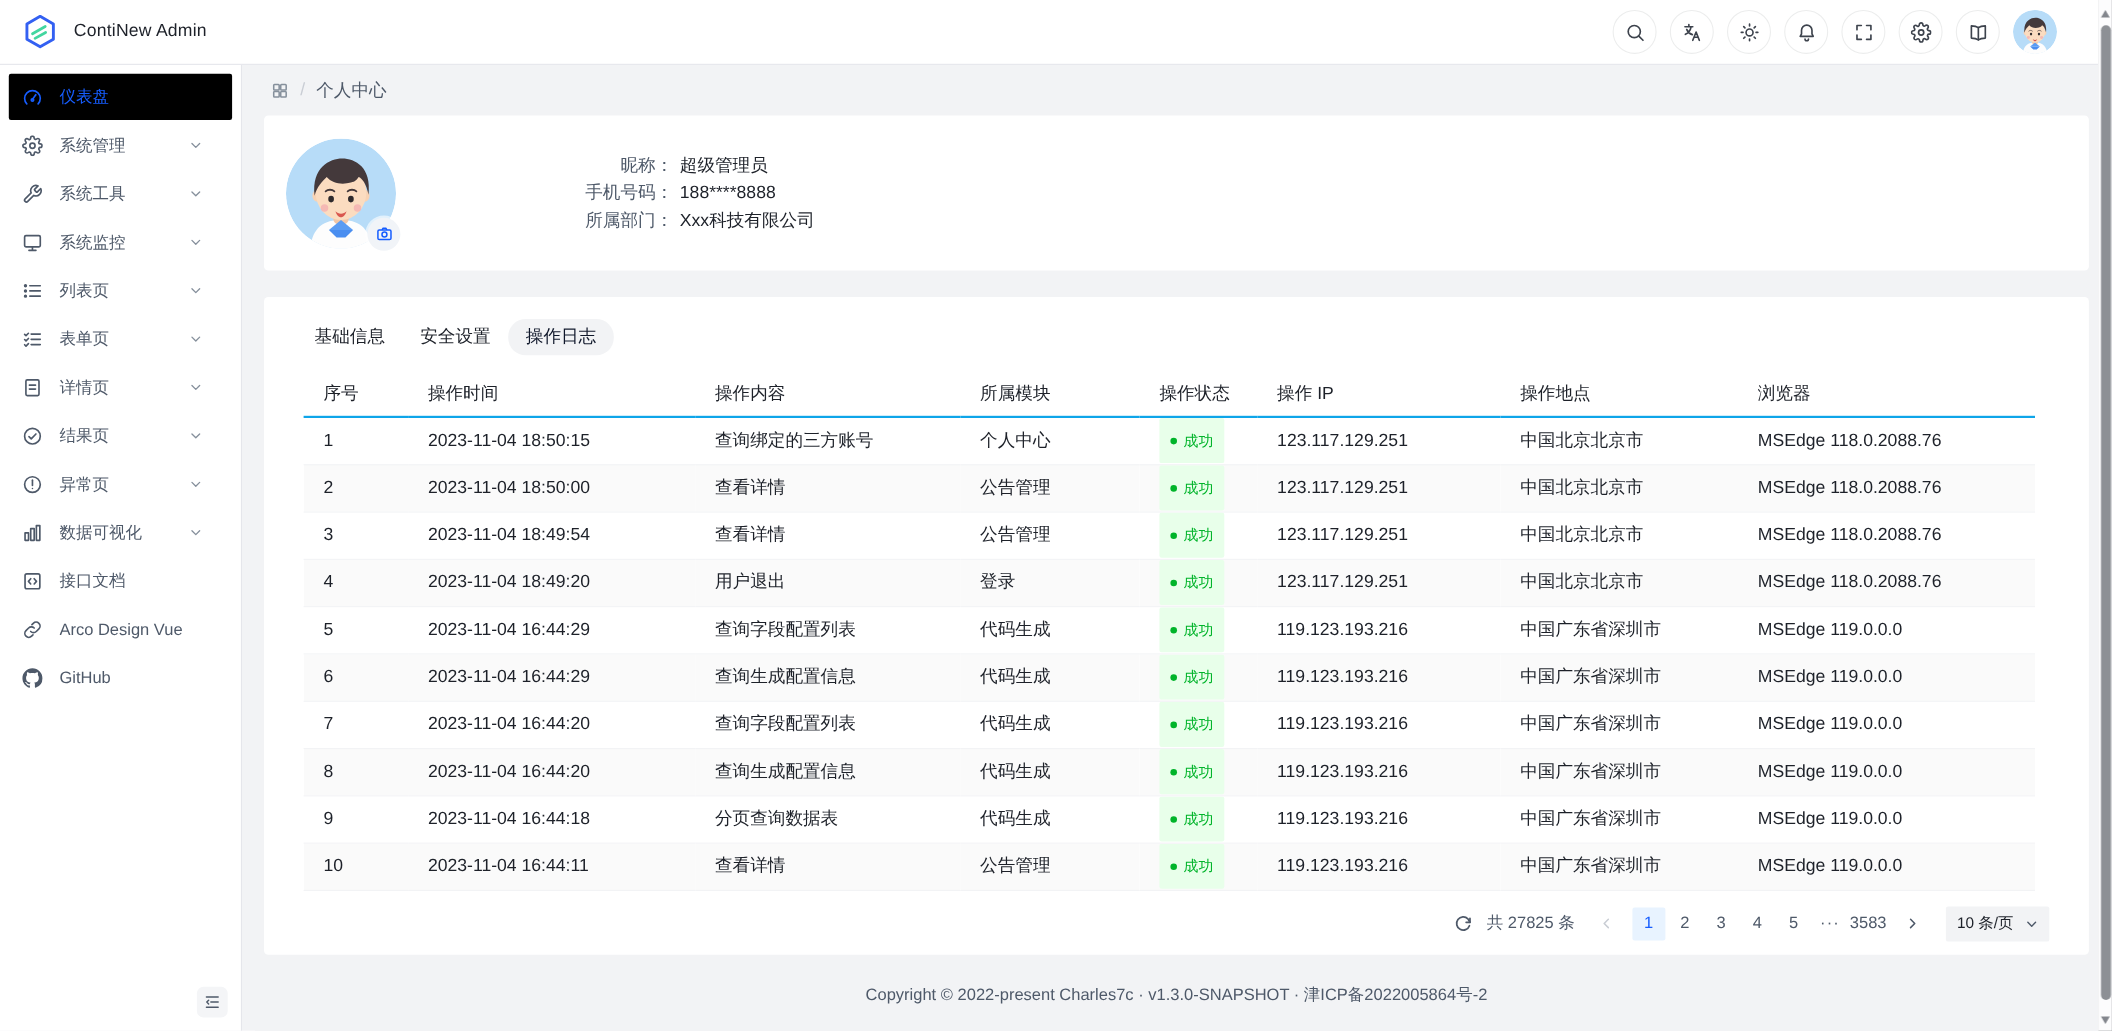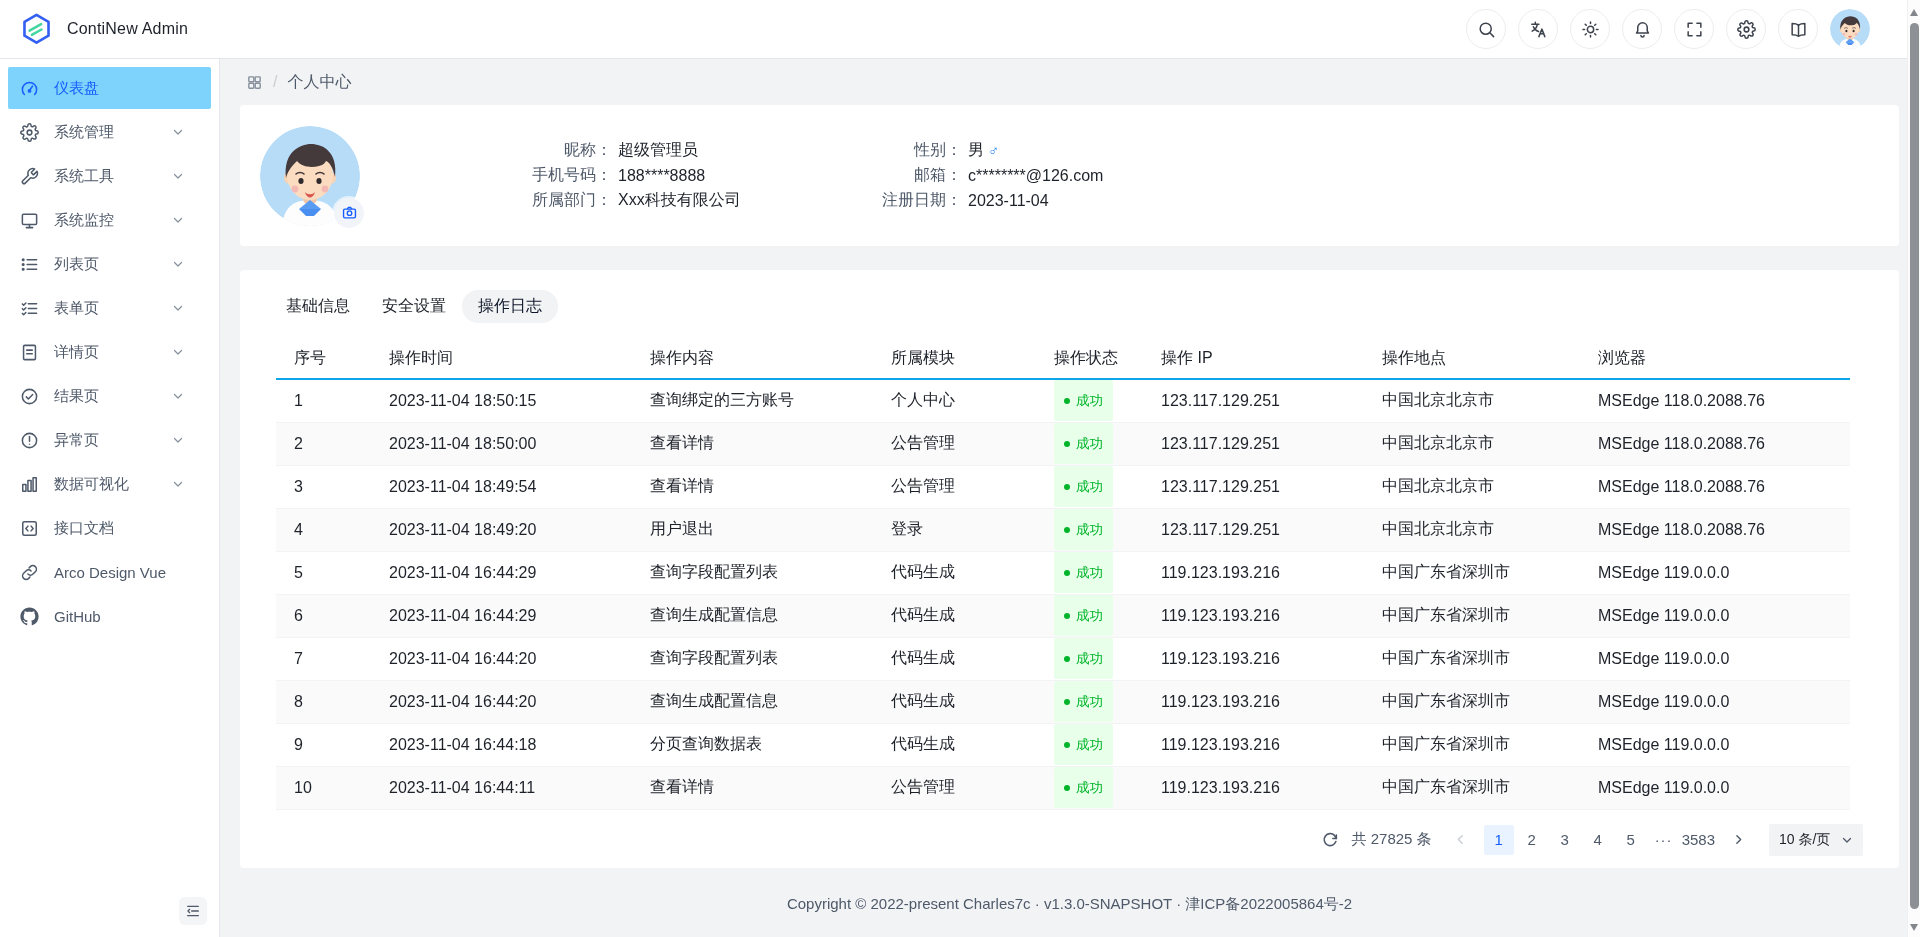--- a/index.html
+++ b/index.html
@@ -37,21 +37,21 @@
   .sidebar{
     width:220px; background:#fff; border-right:1px solid #e5e6eb;
     padding-top:8px; position:relative; flex:none;
   }
   .menu-item{
     height:42px; margin:0 8px 2px 8px; border-radius:2px; display:flex; align-items:center;
     padding:0 12px 0 12px; color:#4e5969; font-size:15px; cursor:pointer; list-style:none;
   }
   .menu-item .icon{ width:19px; height:19px; margin-right:15px; color:#4e5969; }
   .menu-item .icon svg{ width:19px; height:19px; }
-  .menu-item.active{ background:#7dd3fc; color:#165dff; }
+  .menu-item.active{ background:#000000; color:#165dff; }
   .menu-item.active .icon{ color:#165dff; }
   .menu-item .m-label{ flex:1; white-space:nowrap; overflow:hidden; }
   .menu-item .chev{ width:12px; height:12px; color:#86909c; }
   .menu-item .chev svg{ width:12px; height:12px; }
   .collapse-btn{
     position:absolute; right:12px; bottom:12px; width:28px; height:28px; border-radius:6px;
     background:#f4f5f7; color:#4e5969; display:flex; align-items:center; justify-content:center;
     cursor:pointer;
   }
   .collapse-btn svg{ width:16px; height:16px; }
@@ -463,34 +463,20 @@
               <span class="info-label">昵称：</span>
               <span class="info-value">超级管理员</span>
             </div>
             <div class="info-row">
               <span class="info-label">手机号码：</span>
               <span class="info-value">188****8888</span>
             </div>
             <div class="info-row">
               <span class="info-label">所属部门：</span>
               <span class="info-value">Xxx科技有限公司</span>
-            </div>
-          </div>
-        <div class="info-col col2" id="info-col-right">
-            <div class="info-row">
-              <span class="info-label">性别：</span>
-              <span class="info-value">男<span class="male-mark">♂</span></span>
-            </div>
-            <div class="info-row">
-              <span class="info-label">邮箱：</span>
-              <span class="info-value">c********@126.com</span>
-            </div>
-            <div class="info-row">
-              <span class="info-label">注册日期：</span>
-              <span class="info-value">2023-11-04</span>
             </div>
           </div>
       </div>
     </section>
 
     <section class="card tabs-card">
       <div class="tabs" id="tabs">
           <div class="tab">基础信息</div>
           <div class="tab">安全设置</div>
           <div class="tab active">操作日志</div>

